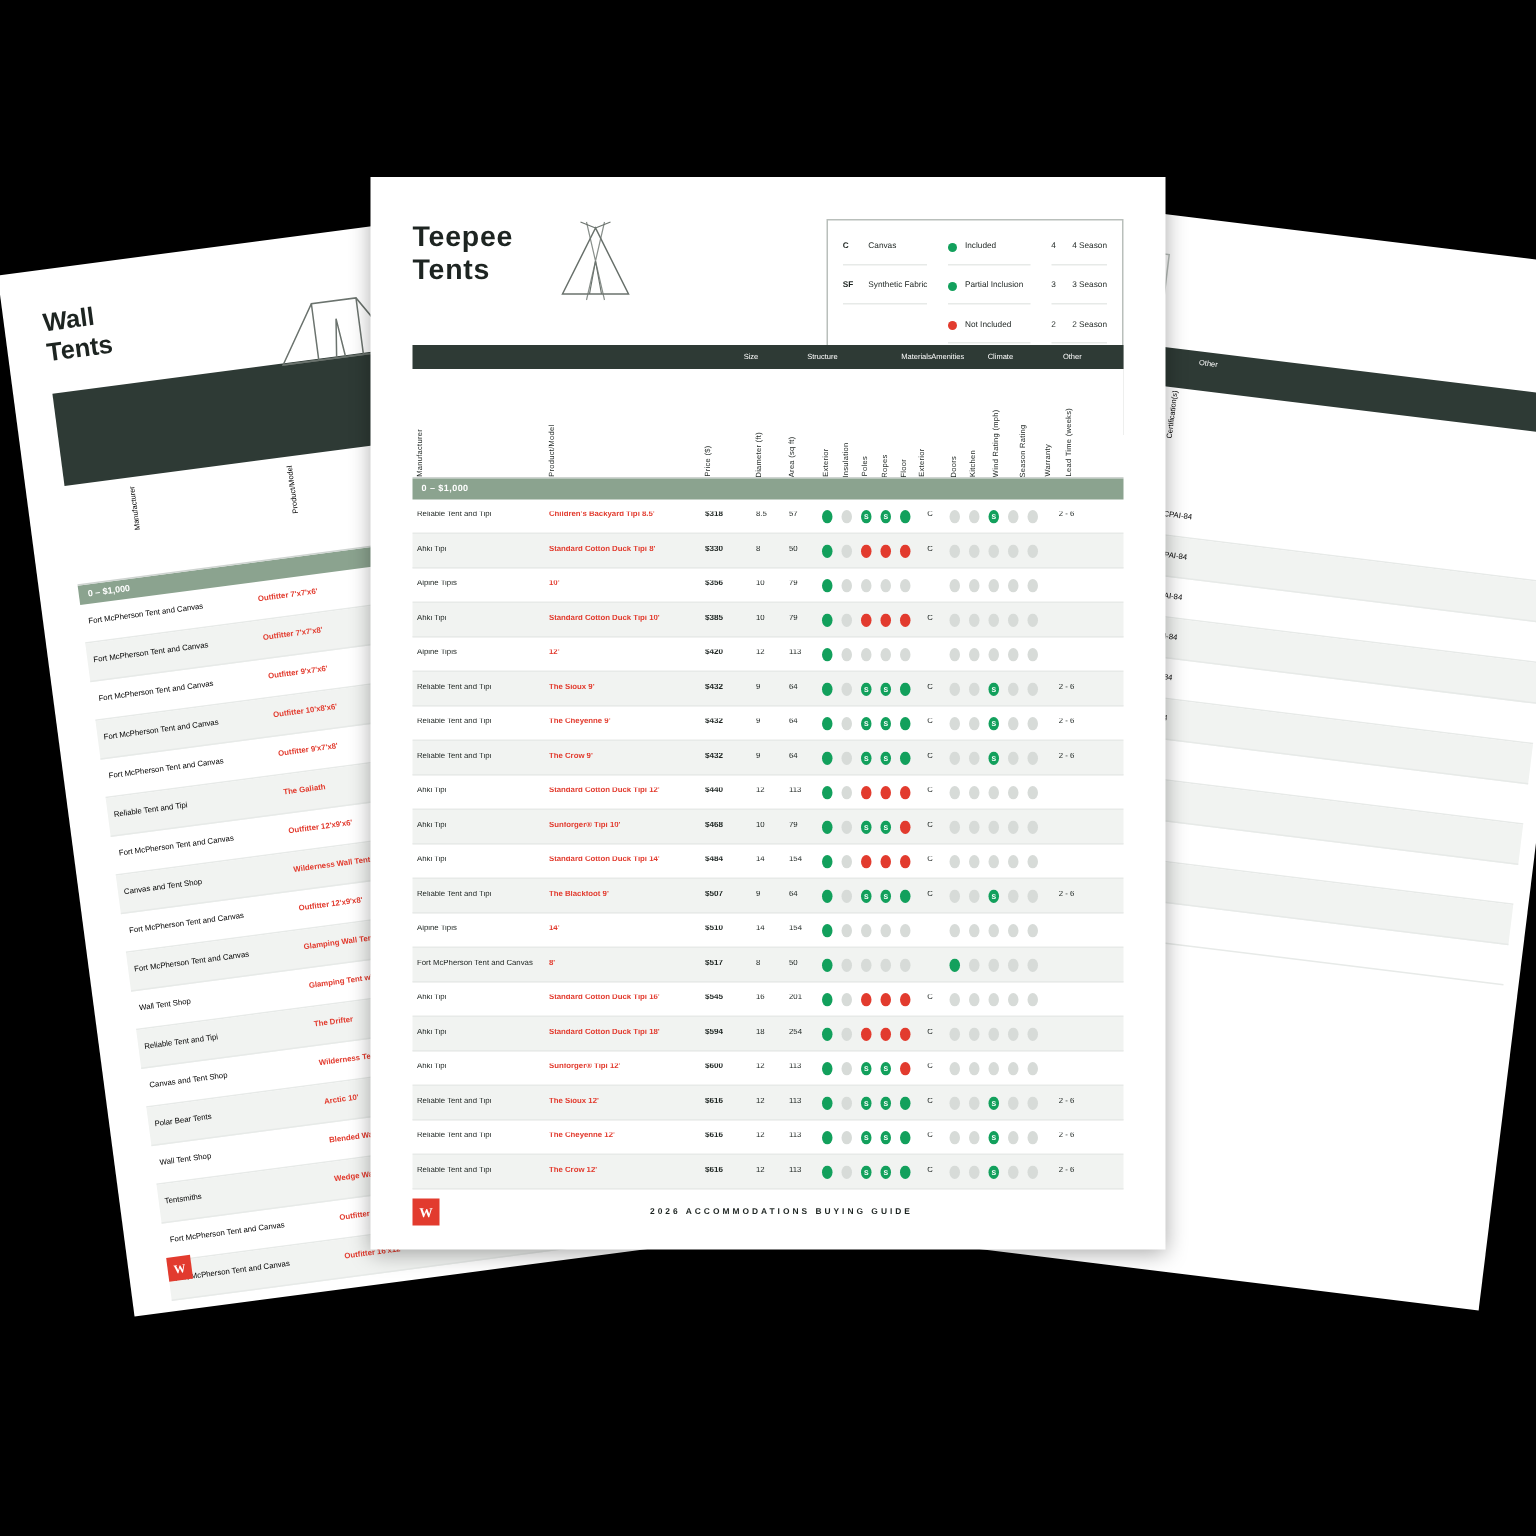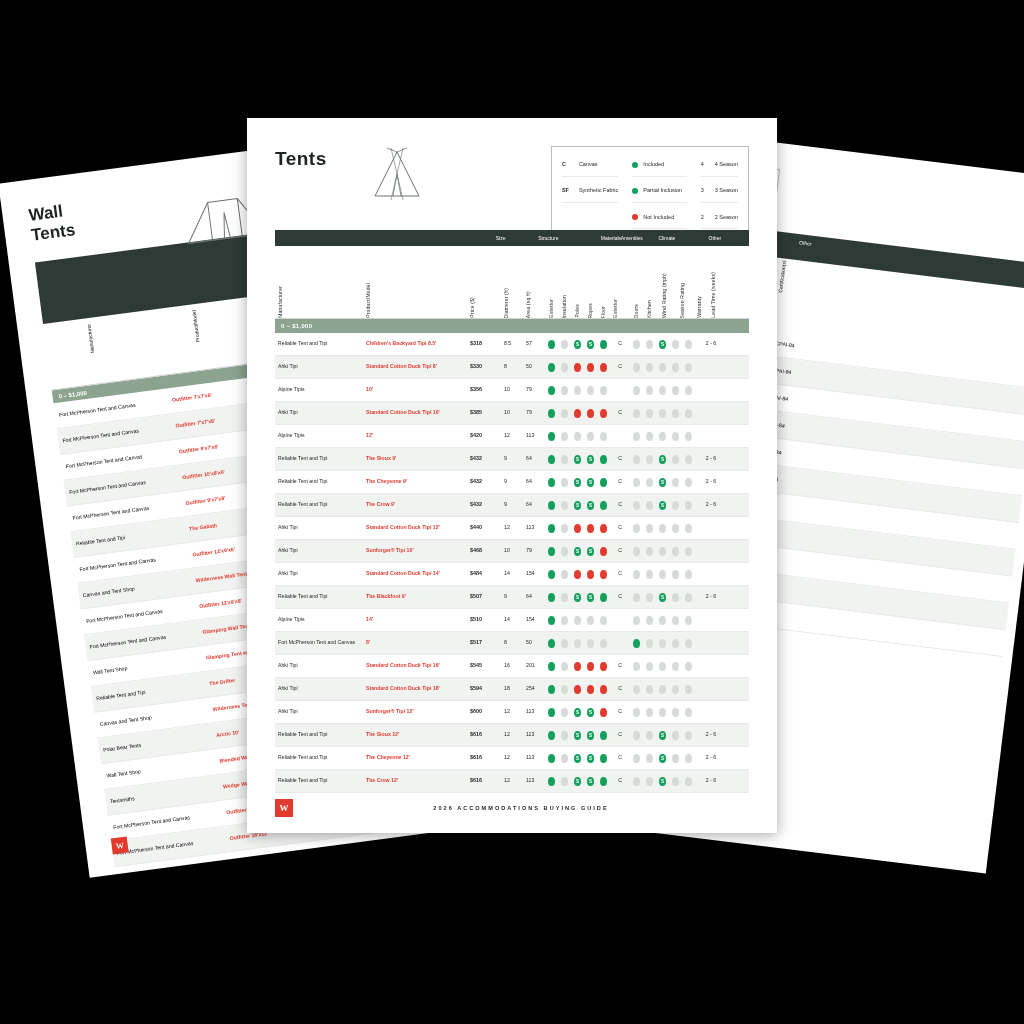--- a/index.html
+++ b/index.html
@@ -462,20 +462,21 @@
             </div>
             <div class="rcert"></div>
           </div>
         </div>
     </div>
   </div>
 
   <div class="sheet sheet-front">
     <div class="pg">
       <div class="title">
+        <span>Teepee</span>
         <span>Tents</span>
       </div>
 
       <svg class="tipi-icon" width="56" height="58" viewBox="0 0 56 58">
         <path d="M28 8 L6 52 L50 52 Z" fill="none" stroke="#6b736e" stroke-width="1"></path>
         <path d="M22 4 L34 56 M34 4 L22 56" stroke="#6b736e" stroke-width=".8" opacity=".8"></path>
         <path d="M28 8 L18 4 M28 8 L38 4" stroke="#6b736e" stroke-width=".8"></path>
         <path d="M24 52 L28 30 L32 52" fill="none" stroke="#6b736e" stroke-width=".8"></path>
       </svg>
 

